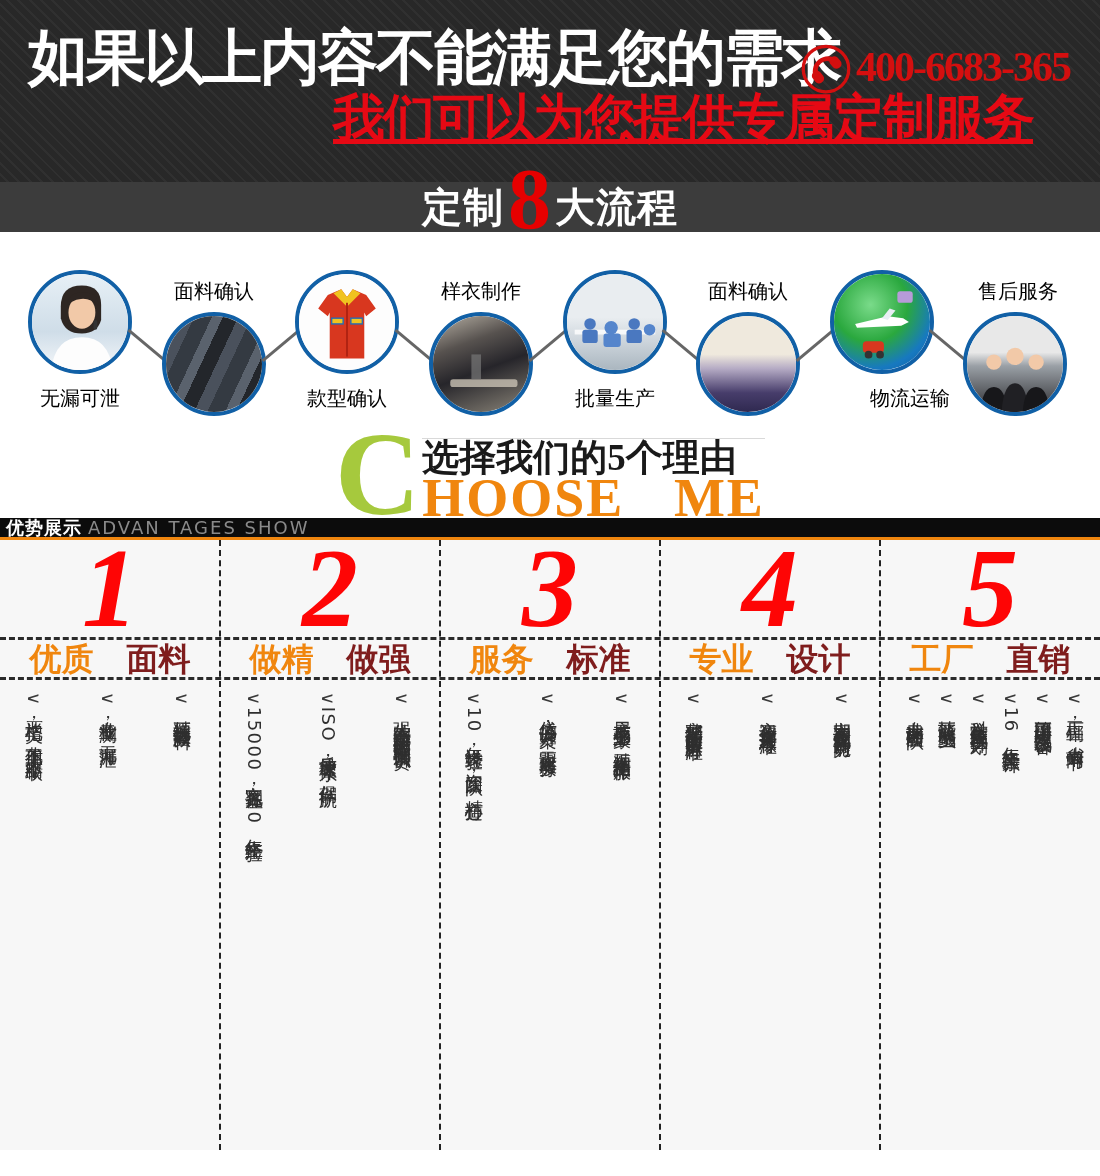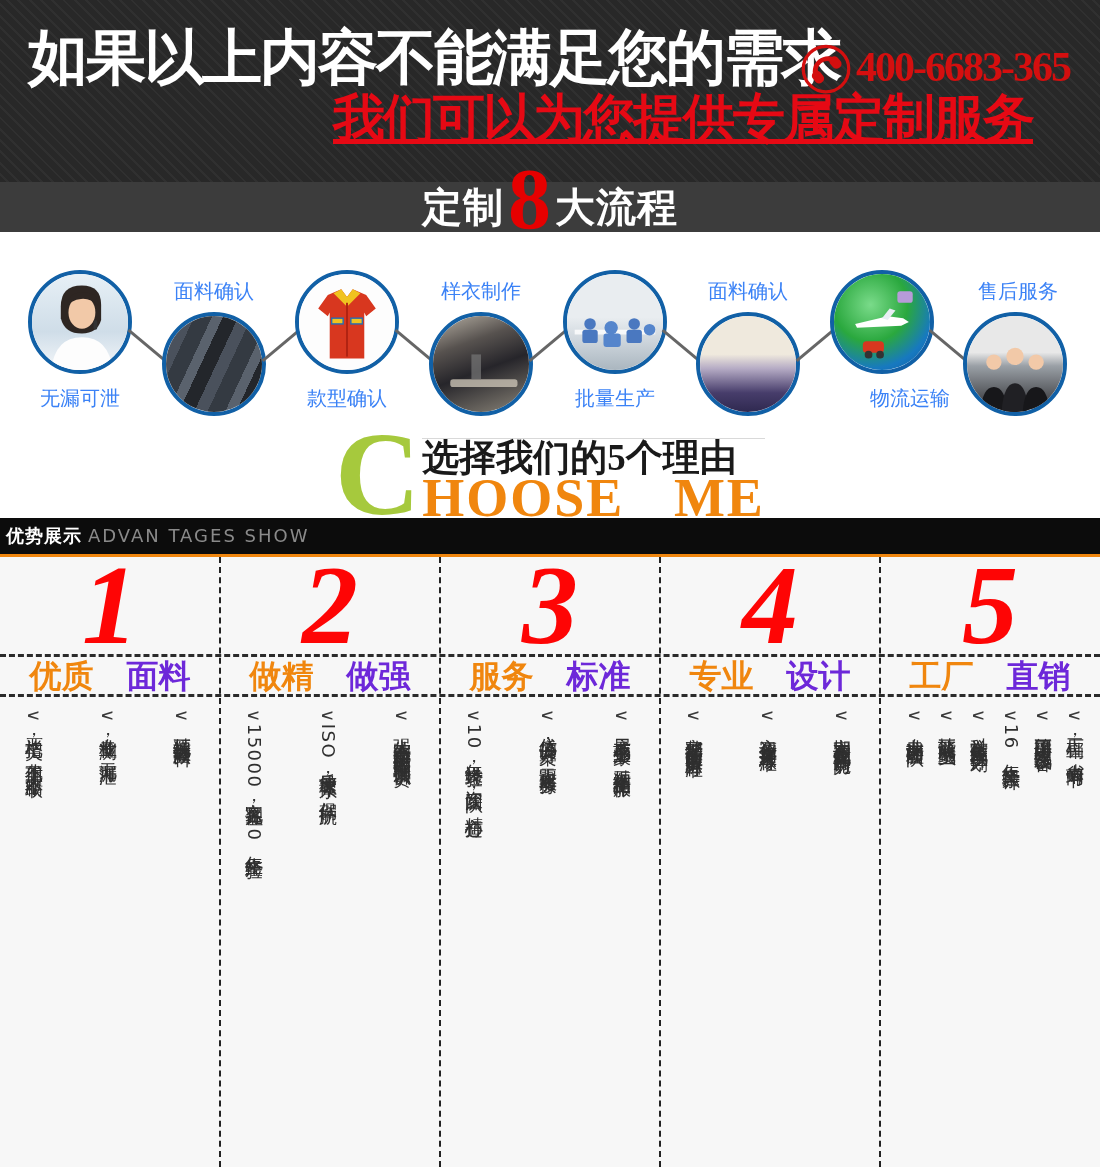--- a/index.html
+++ b/index.html
@@ -23,21 +23,21 @@
     display:flex; justify-content:center; align-items:center; }
   .pb-txt { color:#fff; font-size:40px; font-weight:bold; letter-spacing:1px; }
   .pb-num { font-family:"Liberation Serif", serif; color:#e60000; font-size:86px; font-weight:bold;
     line-height:50px; position:relative; top:-8px; margin:0 4px; }
 
   
   .process { position:relative; height:200px; background:#fff; }
   .circle { position:absolute; width:104px; height:104px; border:4px solid #1160a6;
     border-radius:50%; overflow:hidden; background:#fff; }
   .photo { width:100%; height:100%; position:relative; }
-  .step-label { position:absolute; width:140px; text-align:center; font-size:20px; color:#3b82f6; }
+  .step-label { position:absolute; width:140px; text-align:center; font-size:20px; color:#000000; }
   .c-high { top:38px; } .c-low { top:80px; }
   .l-below { top:153px; } .l-above { top:46px; }
   .connector { position:absolute; width:48px; height:3px; background:#666; top:112px; }
   .rot-down { transform:rotate(40deg); } .rot-up { transform:rotate(-40deg); }
 
   .p1 { background:linear-gradient(180deg,#e7f0f6 0%,#cfdde8 60%,#f4f7fa 100%); }
   .p2 { background:repeating-linear-gradient(115deg,#23262b 0 14px,#4a515c 14px 26px,#343a42 26px 42px,#5a626d 42px 52px); }
   .p3 { background:#fdfdfd; }
   .p4 { background:linear-gradient(160deg,#b9b2a6 0%,#57524f 30%,#26252a 55%,#8b8579 100%); }
   .p5 { background:linear-gradient(180deg,#e9edf0 0 45%,#cdd5dc 70%,#aab6bf 100%); }
@@ -50,36 +50,36 @@
   .choose { height:86px; background:#fff; display:flex; justify-content:center; align-items:flex-start; }
   .choose-c { font-family:"Liberation Serif", serif; font-weight:bold; font-size:118px;
     line-height:86px; color:#a6c93d; margin-right:2px; }
   .choose-right { padding-top:6px; }
   .choose-cn { font-family:"Liberation Serif", serif; font-weight:bold; font-size:37px;
     line-height:38px; color:#1a1a1a; border-top:1px solid #d9d9d9; }
   .choose-en { font-family:"Liberation Serif", serif; font-weight:bold; font-size:54px;
     line-height:42px; color:#f0860e; word-spacing:34px; letter-spacing:2px; }
 
   
-  .adv-bar { height:39px; background:#0c0c0c; border-bottom:3px solid #f0860e;
+  .adv-bar { height:22px; background:#0c0c0c; border-bottom:3px solid #f0860e;
     display:flex; align-items:center; padding-left:6px; }
   .adv-bar-cn { color:#fff; font-size:18px; font-weight:bold; letter-spacing:1px; line-height:22px; }
   .adv-bar-en { color:#8a8a8a; font-size:18px; letter-spacing:2px; margin-left:6px; line-height:22px; }
 
   
   .advantages { position:relative; background:#f7f7f7; }
   .row { display:flex; width:100%; }
   .row-numbers { height:100px; border-bottom:3px dashed #2b2b2b; }
   .row-headers { height:40px; border-bottom:3px dashed #2b2b2b; }
   .row-items { height:470px; }
   .cell { width:20%; }
   .ncell { font-family:"Liberation Serif", serif; font-style:italic; font-weight:bold;
     font-size:112px; line-height:96px; color:#fe0505; text-align:center; }
   .hcell { text-align:center; font-size:32px; font-weight:bold; line-height:38px; white-space:nowrap; }
-  .ho { color:#f0860e; } .hb { color:#6d28d9;margin-left:33px; }
+  .ho { color:#f0860e; } .hb { color:#7f1d1d;margin-left:33px; }
   .vcell { writing-mode:vertical-rl; padding:12px 26px 0 6px; height:470px; }
   .vcell.tight { padding-right:14px; }
   .vitem { line-height:24px; margin-left:50px; font-size:18px; letter-spacing:1.5px; color:#2f2f2f; }
   .tight .vitem { line-height:22px; margin-left:10px; }
   .chk { color:#3a3a3a; }
   .vline { position:absolute; top:0; height:100%; width:0; border-left:2px dashed #222; }
   .footer-strip { height:16px; background:#fff; }
 </style>
 </head>
 <body>

